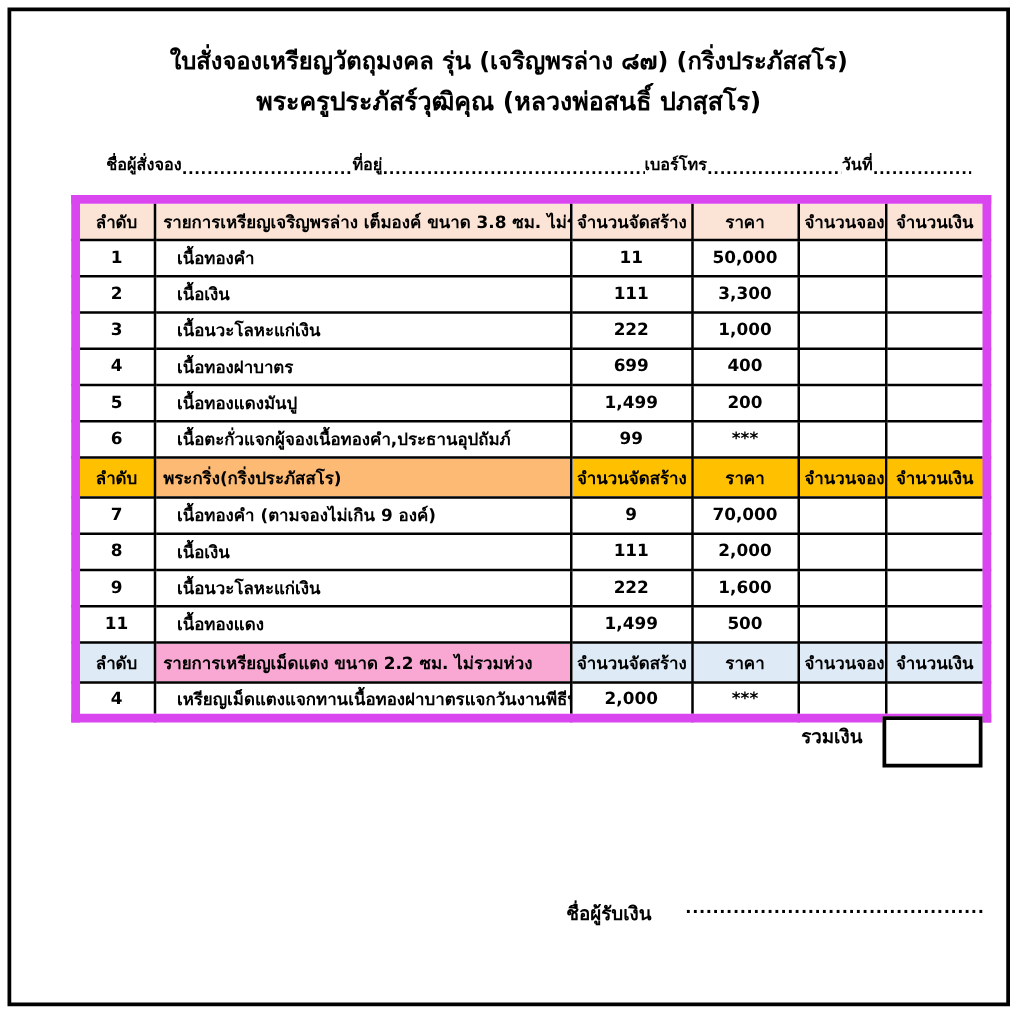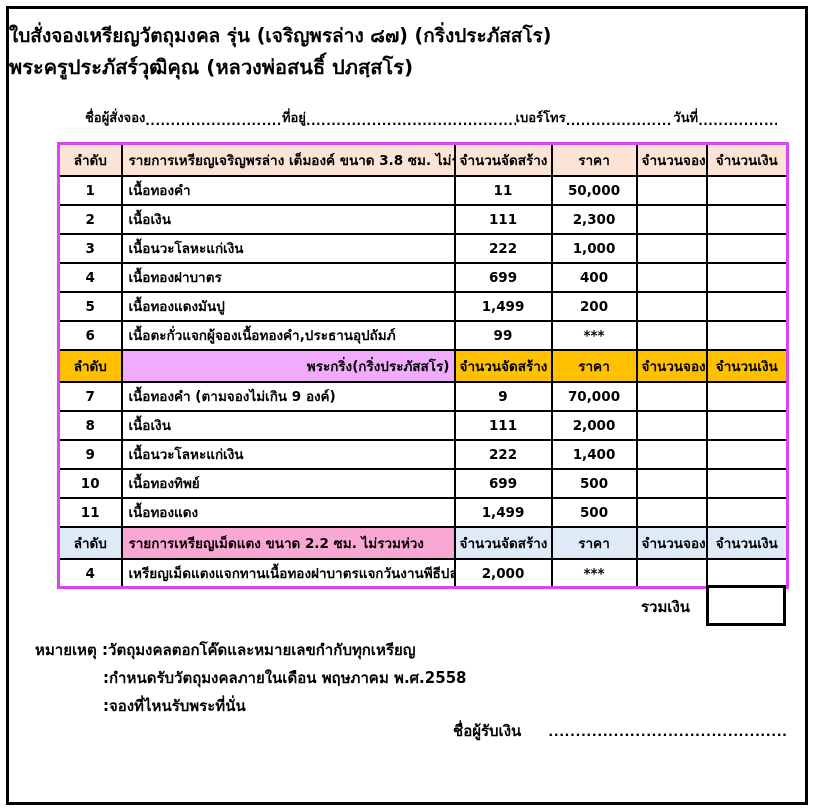--- a/index.html
+++ b/index.html
@@ -2,65 +2,65 @@
 <html><head>
 <meta charset="utf-8">
 <style>
   * { margin:0; padding:0; box-sizing:border-box; }
   html,body { width:814px; height:811px; background:#fff; font-family:"DejaVu Sans", sans-serif; color:#000; }
   .sheet {
     width:802px; height:799px; margin:6px; border:3px solid #000;
     background:#fff; position:relative; overflow:hidden;
   }
   
-  .title-block { text-align:left; padding-top:10px; }
+  .title-block { text-align:center; padding-top:24px; }
   .title-line { font-weight:bold; font-size:19px; line-height:32px; }
   .title-line.small { font-size:20px; }
   
   .buyer-line {
     display:flex; align-items:flex-end; margin:24px 28px 0 76px;
     font-size:13px; font-weight:bold; white-space:nowrap;
   }
   .buyer-line .lbl { flex:0 0 auto;text-align:center; }
   .dots {
     display:inline-block; overflow:hidden; white-space:nowrap;
     font-weight:bold; font-size:12px; letter-spacing:0.5px; vertical-align:bottom;
   }
   .dots.d1 { width:142px; } .dots.d2 { width:218px; } .dots.d3 { width:112px; } .dots.d4 { width:82px; }
   
   .order-table {
     border-collapse:collapse; margin:14px 0 0 48px;
-    border:3px solid #d946ef; table-layout:fixed; width:729px;
+    border:7px solid #d946ef; table-layout:fixed; width:729px;
   }
   .order-table td {
     border:2px solid #000; font-weight:bold; font-size:13.5px;
     padding:0 4px; overflow:hidden; white-space:nowrap;
   }
   .order-table tr.header-row td { height:32px; text-align:center; }
   .order-table tr.header-row td.c-item { text-align:left; padding-left:6px; }
   .order-table tr.data-row td { height:29px; background:#fff; text-align:center; }
-  .order-table tr.data-row td.c-item { text-align:left; padding-left:6px; }
+  .order-table tr.data-row td.c-item { text-align:left; padding-left:17px; }
   col.w-no { width:63px; } col.w-item { width:333px; } col.w-made { width:97px; }
   col.w-price { width:85px; } col.w-res { width:70px; } col.w-amt { width:81px; }
   
   .total-row {
     width:729px; margin-left:48px; display:flex; justify-content:flex-end;
-    align-items:center; height:38px; margin-top:-1px;
+    align-items:flex-start; height:38px; margin-top:-1px;
   }
   .total-label { font-weight:bold; font-size:15px; margin-right:16px; }
   .total-box {
     width:80px; height:41px; border:3px solid #000; background:#fff; margin-top:-4px;
   }
   
   .notes { margin:10px 0 0 26px; font-weight:bold; font-size:15px; line-height:28px; }
   .notes .cont { padding-left:68px; }
   
   .receiver-line {
     position:absolute; left:444px; top:710px; font-weight:bold; font-size:15px;
-    white-space:nowrap; display:flex; align-items:center;gap:27px;
+    white-space:nowrap; display:flex; align-items:flex-start;gap:27px;
   }
   .dots.d5 { width:240px; font-size:13px; }
 </style>
 </head>
 <body>
 
 <div class="sheet">
 
   <div class="title-block">
     <div class="title-line">ใบสั่งจองเหรียญวัตถุมงคล  รุ่น  (เจริญพรล่าง ๘๗) (กริ่งประภัสสโร)</div>
@@ -101,21 +101,21 @@
           <td class="c-item">เนื้อทองคำ</td>
           <td class="c-made">11</td>
           <td class="c-price">50,000</td>
           <td class="c-reserve"></td>
           <td class="c-amount"></td>
         </tr>
         <tr class="data-row">
           <td class="c-no">2</td>
           <td class="c-item">เนื้อเงิน</td>
           <td class="c-made">111</td>
-          <td class="c-price">2,300</td>
+          <td class="c-price">3,300</td>
           <td class="c-reserve"></td>
           <td class="c-amount"></td>
         </tr>
         <tr class="data-row">
           <td class="c-no">3</td>
           <td class="c-item">เนื้อนวะโลหะแก่เงิน</td>
           <td class="c-made">222</td>
           <td class="c-price">1,000</td>
           <td class="c-reserve"></td>
           <td class="c-amount"></td>
@@ -139,21 +139,21 @@
         <tr class="data-row">
           <td class="c-no">6</td>
           <td class="c-item">เนื้อตะกั่วแจกผู้จองเนื้อทองคำ,ประธานอุปถัมภ์</td>
           <td class="c-made">99</td>
           <td class="c-price">***</td>
           <td class="c-reserve"></td>
           <td class="c-amount"></td>
         </tr>
         <tr class="header-row">
           <td class="c-no" style="background: rgb(255, 192, 0);">ลำดับ</td>
-          <td class="c-item" style="background: #f0abfc; text-align: right;">พระกริ่ง(กริ่งประภัสสโร)</td>
+          <td class="c-item" style="background: #fdba74;">พระกริ่ง(กริ่งประภัสสโร)</td>
           <td class="c-made" style="background: rgb(255, 192, 0);">จำนวนจัดสร้าง</td>
           <td class="c-price" style="background: rgb(255, 192, 0);">ราคา</td>
           <td class="c-reserve" style="background: rgb(255, 192, 0);">จำนวนจอง</td>
           <td class="c-amount" style="background: rgb(255, 192, 0);">จำนวนเงิน</td>
         </tr>
         <tr class="data-row">
           <td class="c-no">7</td>
           <td class="c-item">เนื้อทองคำ (ตามจองไม่เกิน 9 องค์)</td>
           <td class="c-made">9</td>
           <td class="c-price">70,000</td>
@@ -165,29 +165,21 @@
           <td class="c-item">เนื้อเงิน</td>
           <td class="c-made">111</td>
           <td class="c-price">2,000</td>
           <td class="c-reserve"></td>
           <td class="c-amount"></td>
         </tr>
         <tr class="data-row">
           <td class="c-no">9</td>
           <td class="c-item">เนื้อนวะโลหะแก่เงิน</td>
           <td class="c-made">222</td>
-          <td class="c-price">1,400</td>
-          <td class="c-reserve"></td>
-          <td class="c-amount"></td>
-        </tr>
-        <tr class="data-row">
-          <td class="c-no">10</td>
-          <td class="c-item">เนื้อทองทิพย์</td>
-          <td class="c-made">699</td>
-          <td class="c-price">500</td>
+          <td class="c-price">1,600</td>
           <td class="c-reserve"></td>
           <td class="c-amount"></td>
         </tr>
         <tr class="data-row">
           <td class="c-no">11</td>
           <td class="c-item">เนื้อทองแดง</td>
           <td class="c-made">1,499</td>
           <td class="c-price">500</td>
           <td class="c-reserve"></td>
           <td class="c-amount"></td>
@@ -209,24 +201,19 @@
           <td class="c-amount"></td>
         </tr>
       </tbody>
   </table>
 
   <div class="total-row">
     <span class="total-label">รวมเงิน</span>
     <div class="total-box"></div>
   </div>
 
-  <div class="notes">
-    <div>หมายเหตุ :วัตถุมงคลตอกโค๊ดและหมายเลขกำกับทุกเหรียญ</div>
-    <div class="cont">:กำหนดรับวัตถุมงคลภายในเดือน พฤษภาคม พ.ศ.2558</div>
-    <div class="cont">:จองที่ไหนรับพระที่นั่น</div>
-  </div>
 
   <div class="receiver-line">
     <span>ชื่อผู้รับเงิน</span>
       <span class="dots d5">....................................................................................................................................</span>
   </div>
 
 </div>
 
 </body></html>

